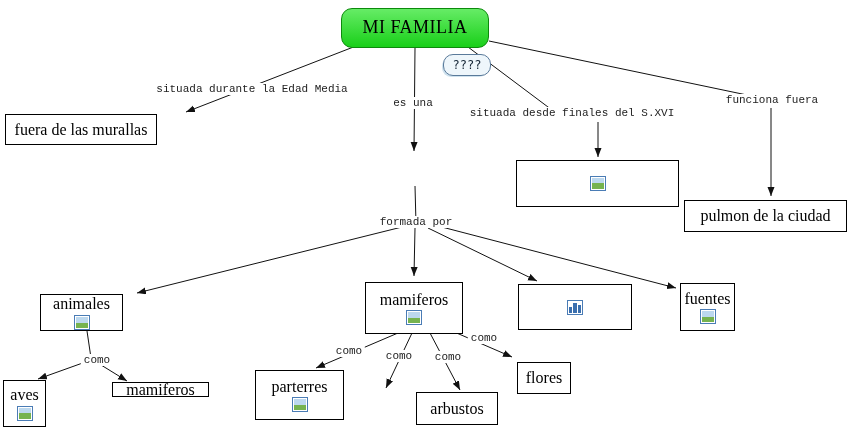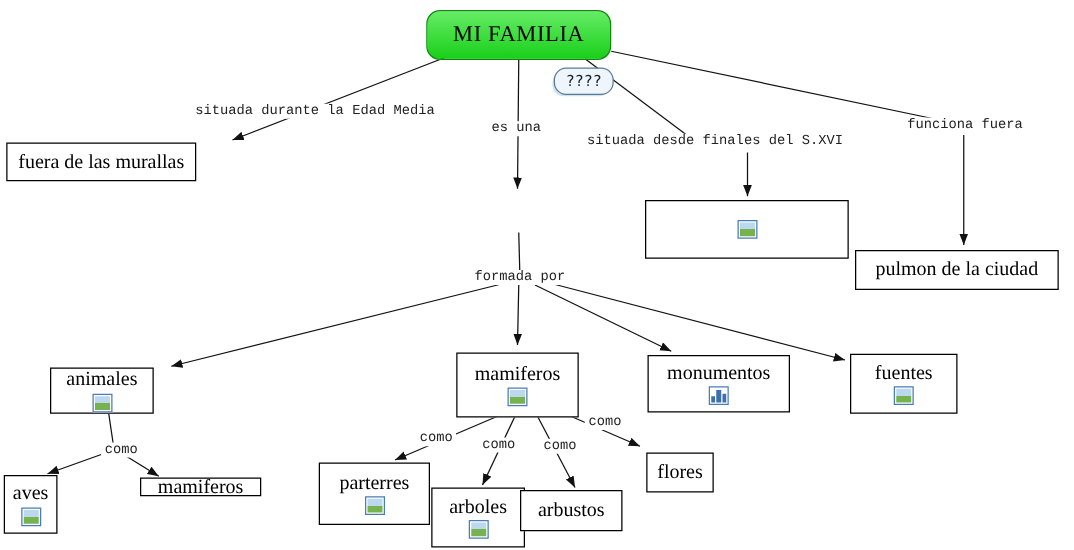--- a/index.html
+++ b/index.html
@@ -125,31 +125,30 @@
   </div>
 
   <div class="node" style="left:365px;top:282px;width:98px;height:52px">
     <span class="nlabel">mamiferos</span>
     <span class="res-icon">
         <span class="pic"></span>
       </span>
   </div>
 
   <div class="node" style="left:518px;top:284px;width:114px;height:46px">
-    <span class="nlabel">monumentos</span>
     <span class="res-icon">
         <span class="bars">
           <i></i>
           <i></i>
           <i></i>
         </span>
       </span>
   </div>
 
-  <div class="node" style="left:680px;top:283px;width:86px;height:48px">
+  <div class="node" style="left:680px;top:283px;width:55px;height:48px">
     <span class="nlabel">fuentes</span>
     <span class="res-icon">
         <span class="pic"></span>
       </span>
   </div>
 
   <div class="node" style="left:3px;top:380px;width:43px;height:47px">
     <span class="nlabel">aves</span>
     <span class="res-icon">
         <span class="pic"></span>
@@ -160,26 +159,20 @@
     <span class="nlabel">mamiferos</span>
   </div>
 
   <div class="node" style="left:255px;top:370px;width:89px;height:50px">
     <span class="nlabel">parterres</span>
     <span class="res-icon">
         <span class="pic"></span>
       </span>
   </div>
 
-  <div class="node" style="left:345px;top:390px;width:75px;height:48px">
-    <span class="nlabel">arboles</span>
-    <span class="res-icon">
-        <span class="pic"></span>
-      </span>
-  </div>
 
   <div class="node" style="left:416px;top:392px;width:82px;height:33px">
     <span class="nlabel">arbustos</span>
   </div>
 
   <div class="node" style="left:517px;top:362px;width:54px;height:32px">
     <span class="nlabel">flores</span>
   </div>
 
 </div>

